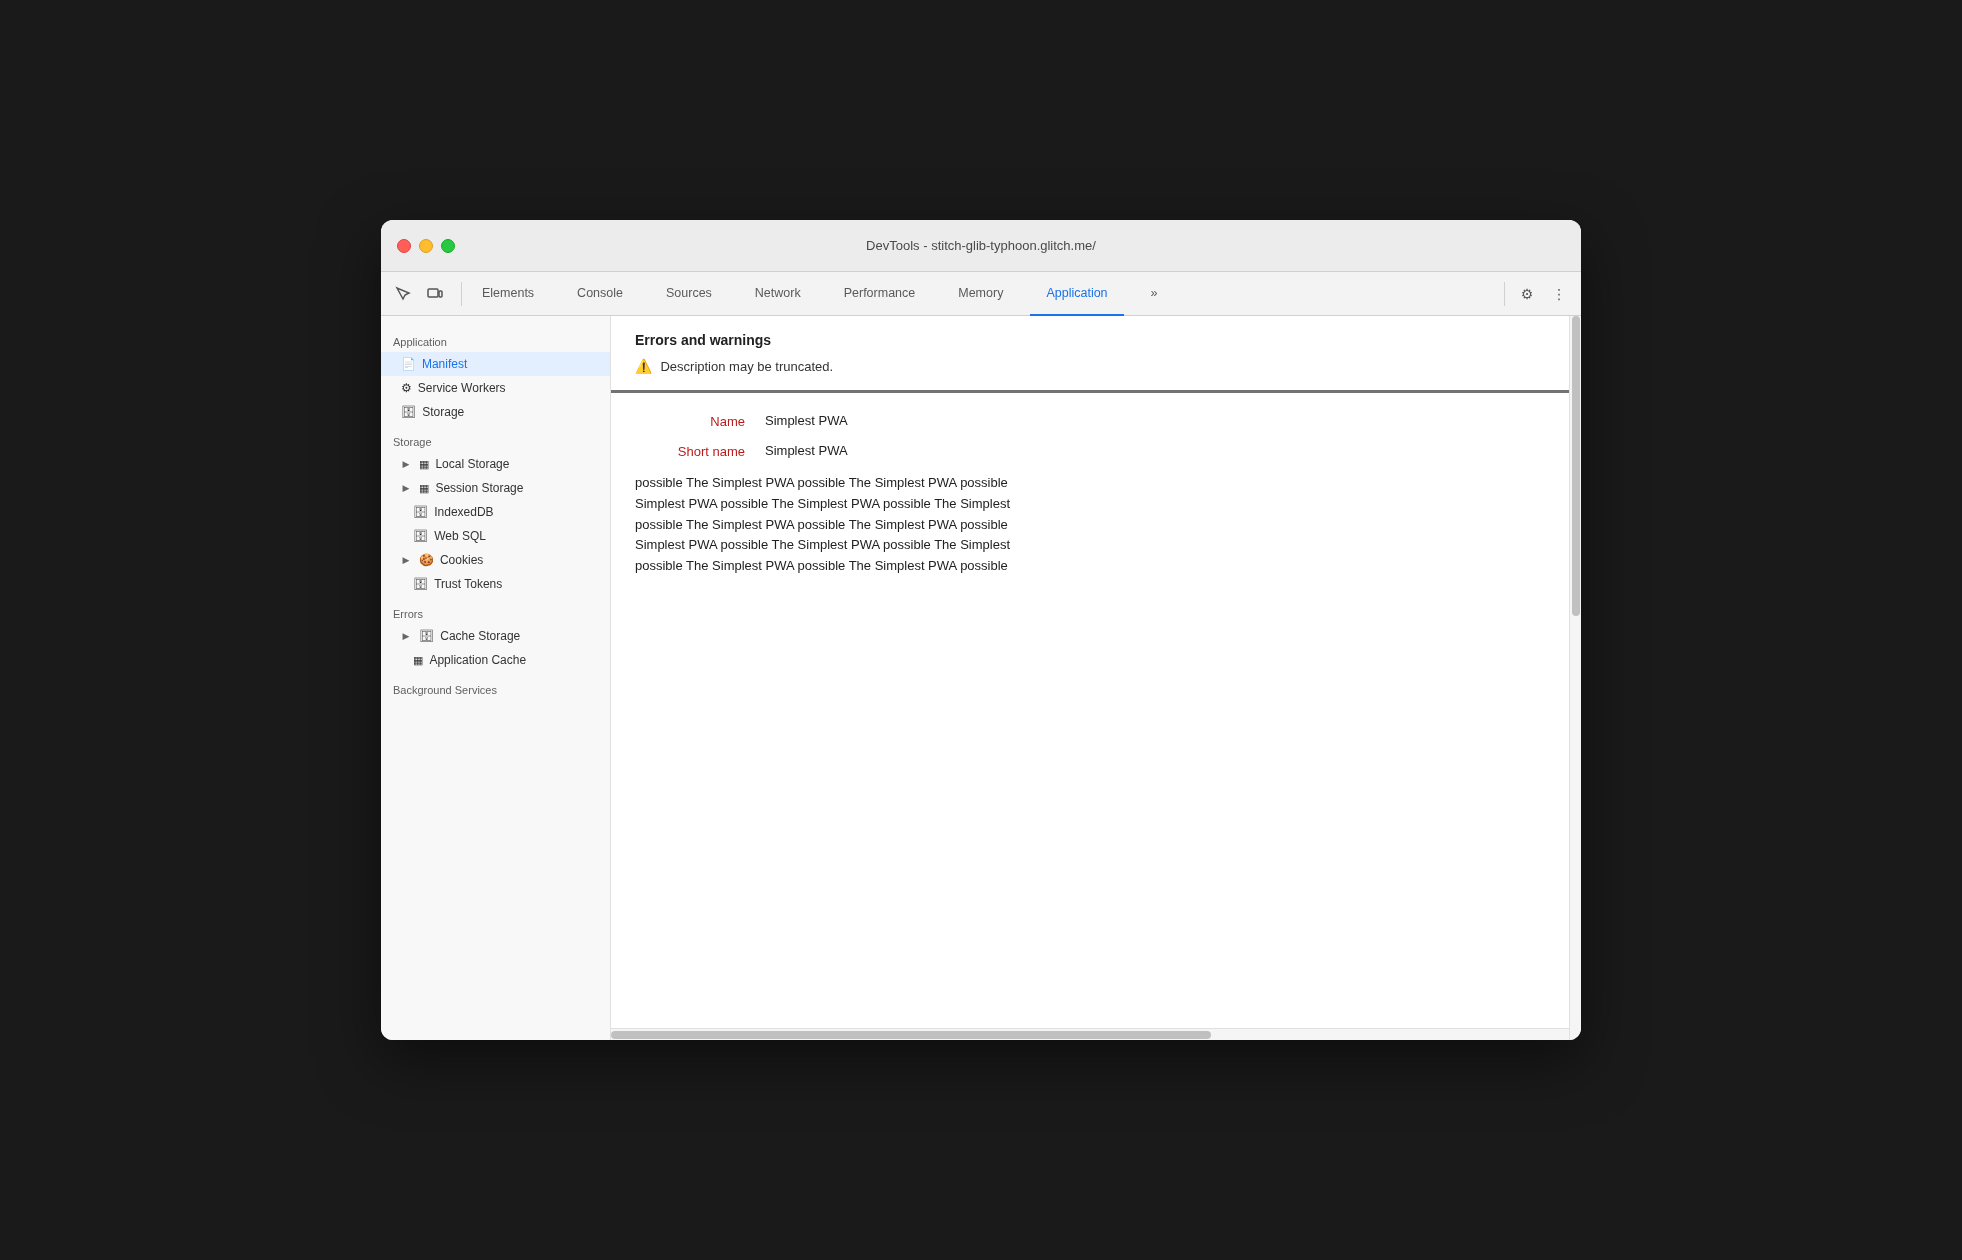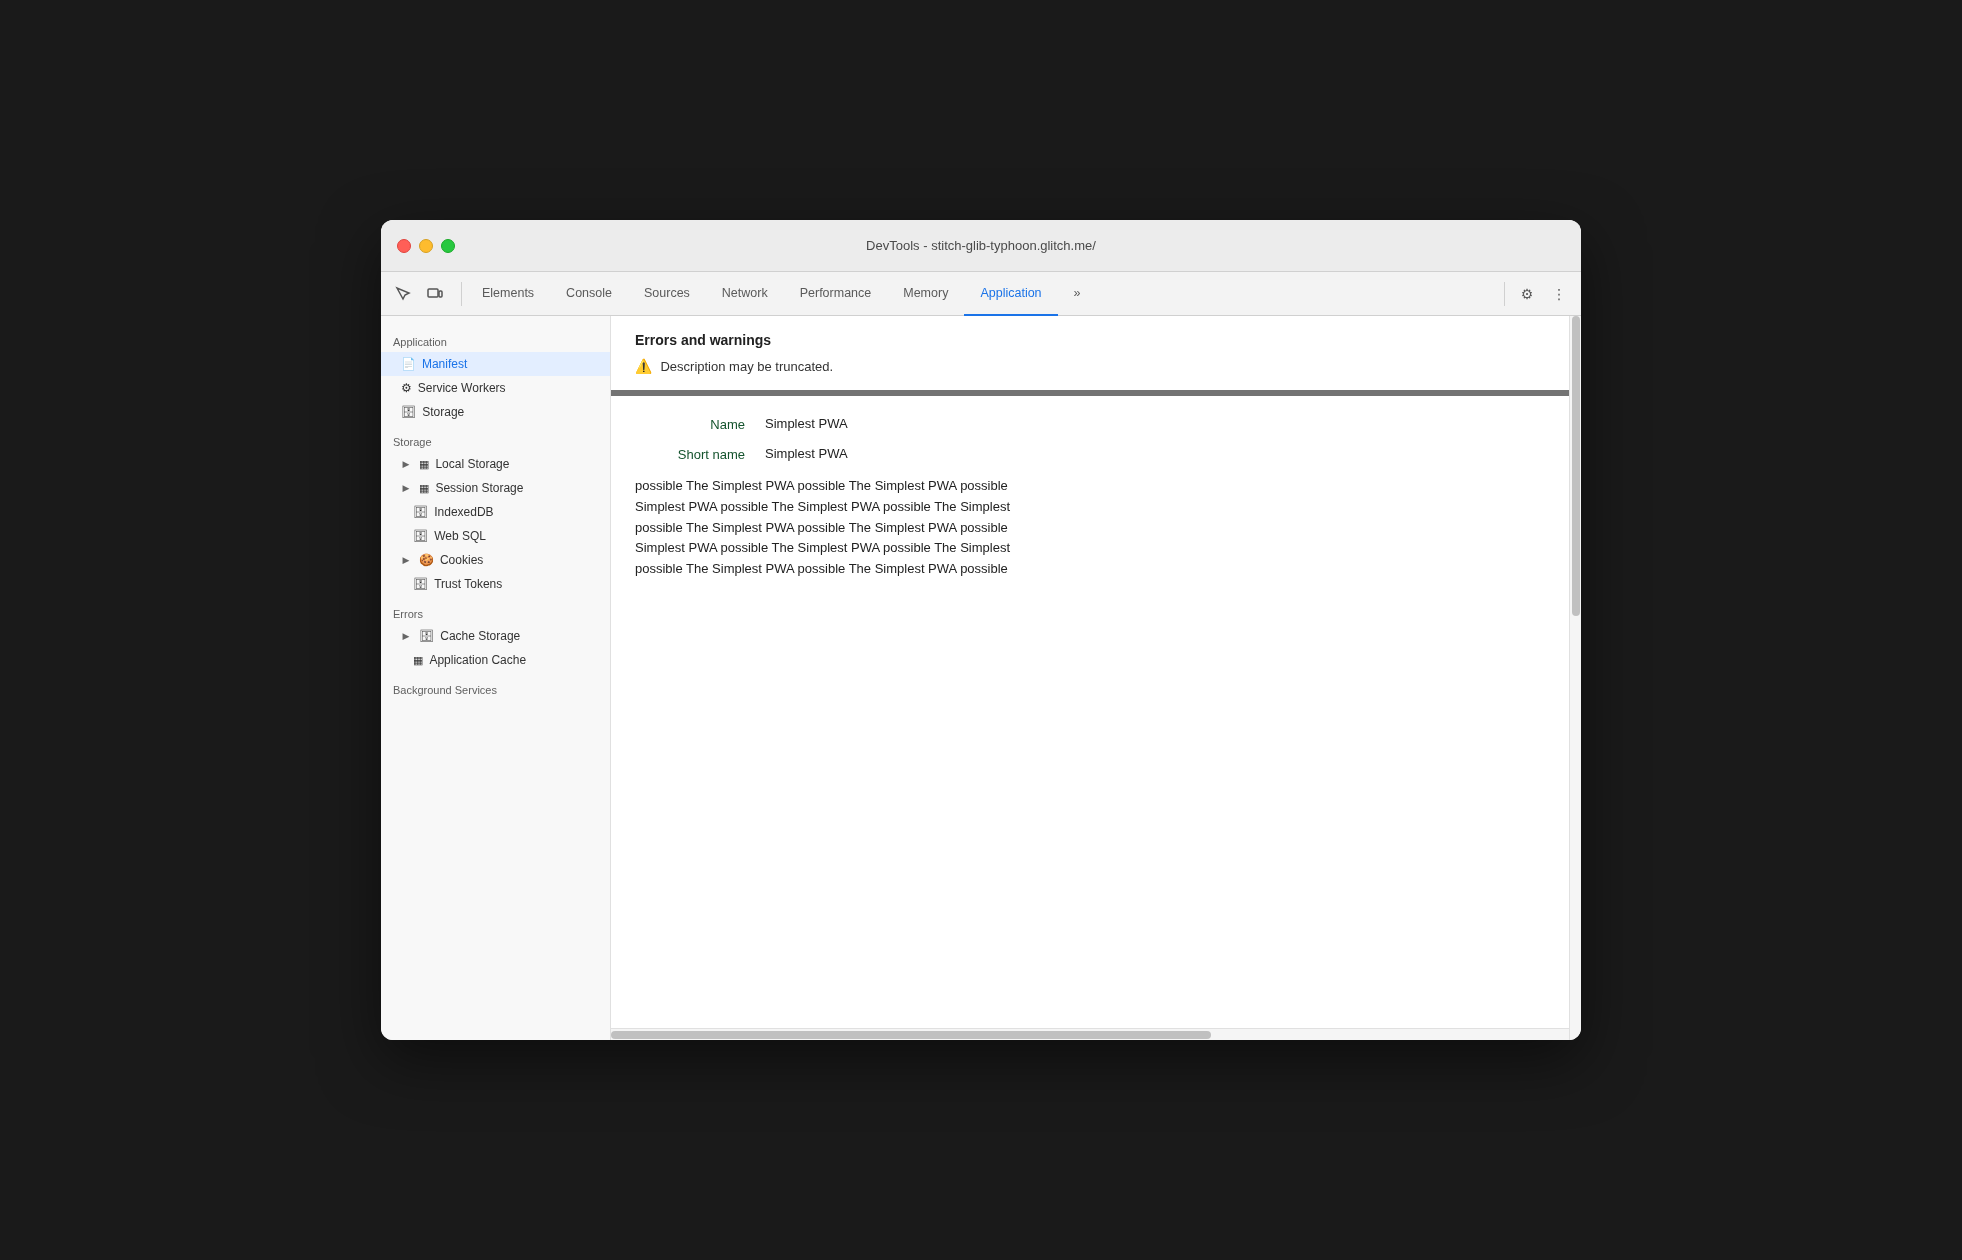--- a/index.html
+++ b/index.html
@@ -85,20 +85,21 @@
       width: 1px;
       height: 24px;
       background: #d0d0d0;
       margin: 0 4px;
     }
     .tabs {
       display: flex;
       align-items: stretch;
       height: 44px;
       flex: 1;
+      gap: 11px;
     }
     .tab {
       padding: 0 16px;
       display: flex;
       align-items: center;
       font-size: 12.5px;
       color: #5a5a5a;
       cursor: pointer;
       border-bottom: 2px solid transparent;
       white-space: nowrap;
@@ -183,21 +184,21 @@
       flex-direction: column;
       background: #fff;
     }
     .content-scroll {
       flex: 1;
       overflow-y: auto;
       overflow-x: hidden;
     }
     .content-section {
       padding: 16px 24px;
-      border-bottom: 6px solid #737373;
+      border-bottom: 3px solid #737373;
     }
     .section-title {
       font-size: 14px;
       font-weight: 600;
       color: #222;
       margin-bottom: 10px;
     }
     .warning-row {
       display: flex;
       align-items: center;
@@ -218,21 +219,21 @@
       margin-bottom: 16px;
     }
     .identity-row {
       display: flex;
       margin-bottom: 14px;
       font-size: 13px;
     }
     .identity-label {
       width: 130px;
       text-align: right;
-      color: #14532d;
+      color: #b91c1c;
       flex-shrink: 0;
       padding-right: 20px;
       padding-top: 1px;
     }
     .identity-value {
       color: #222;
       flex: 1;
       overflow: hidden;
     }
     .identity-value.description {

